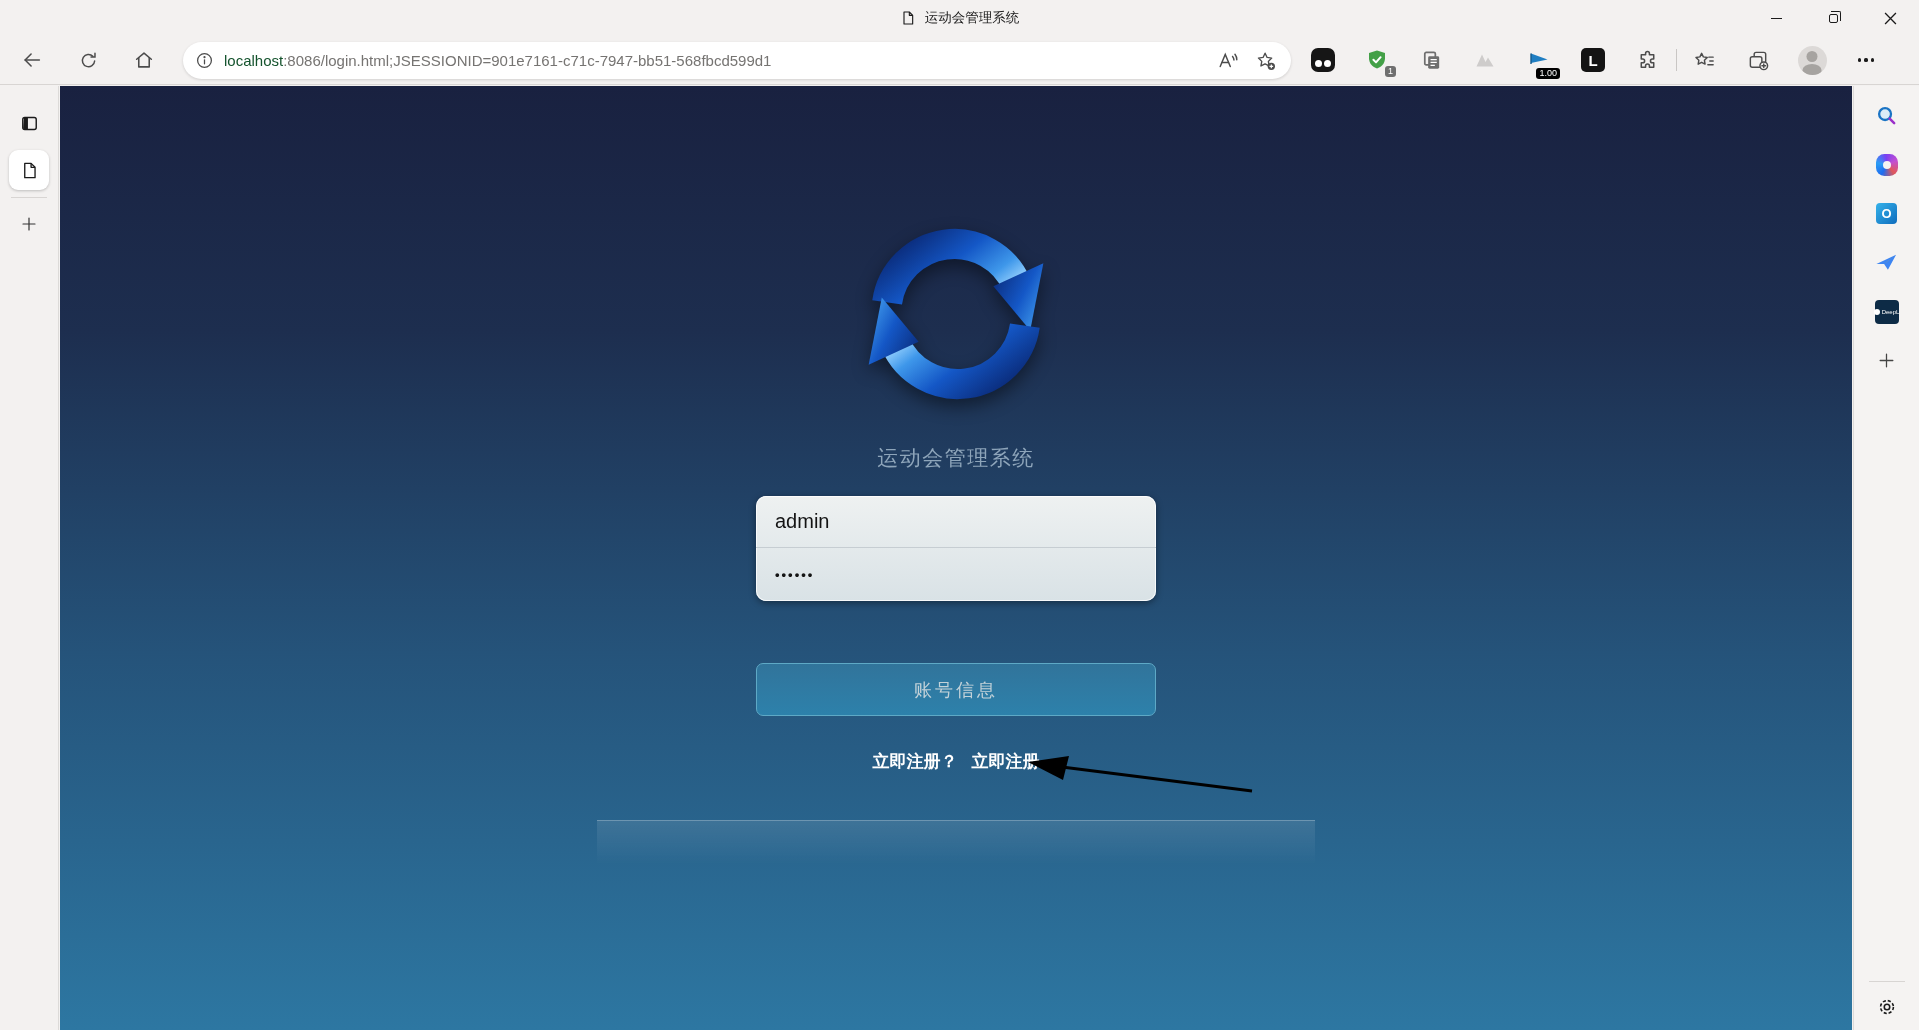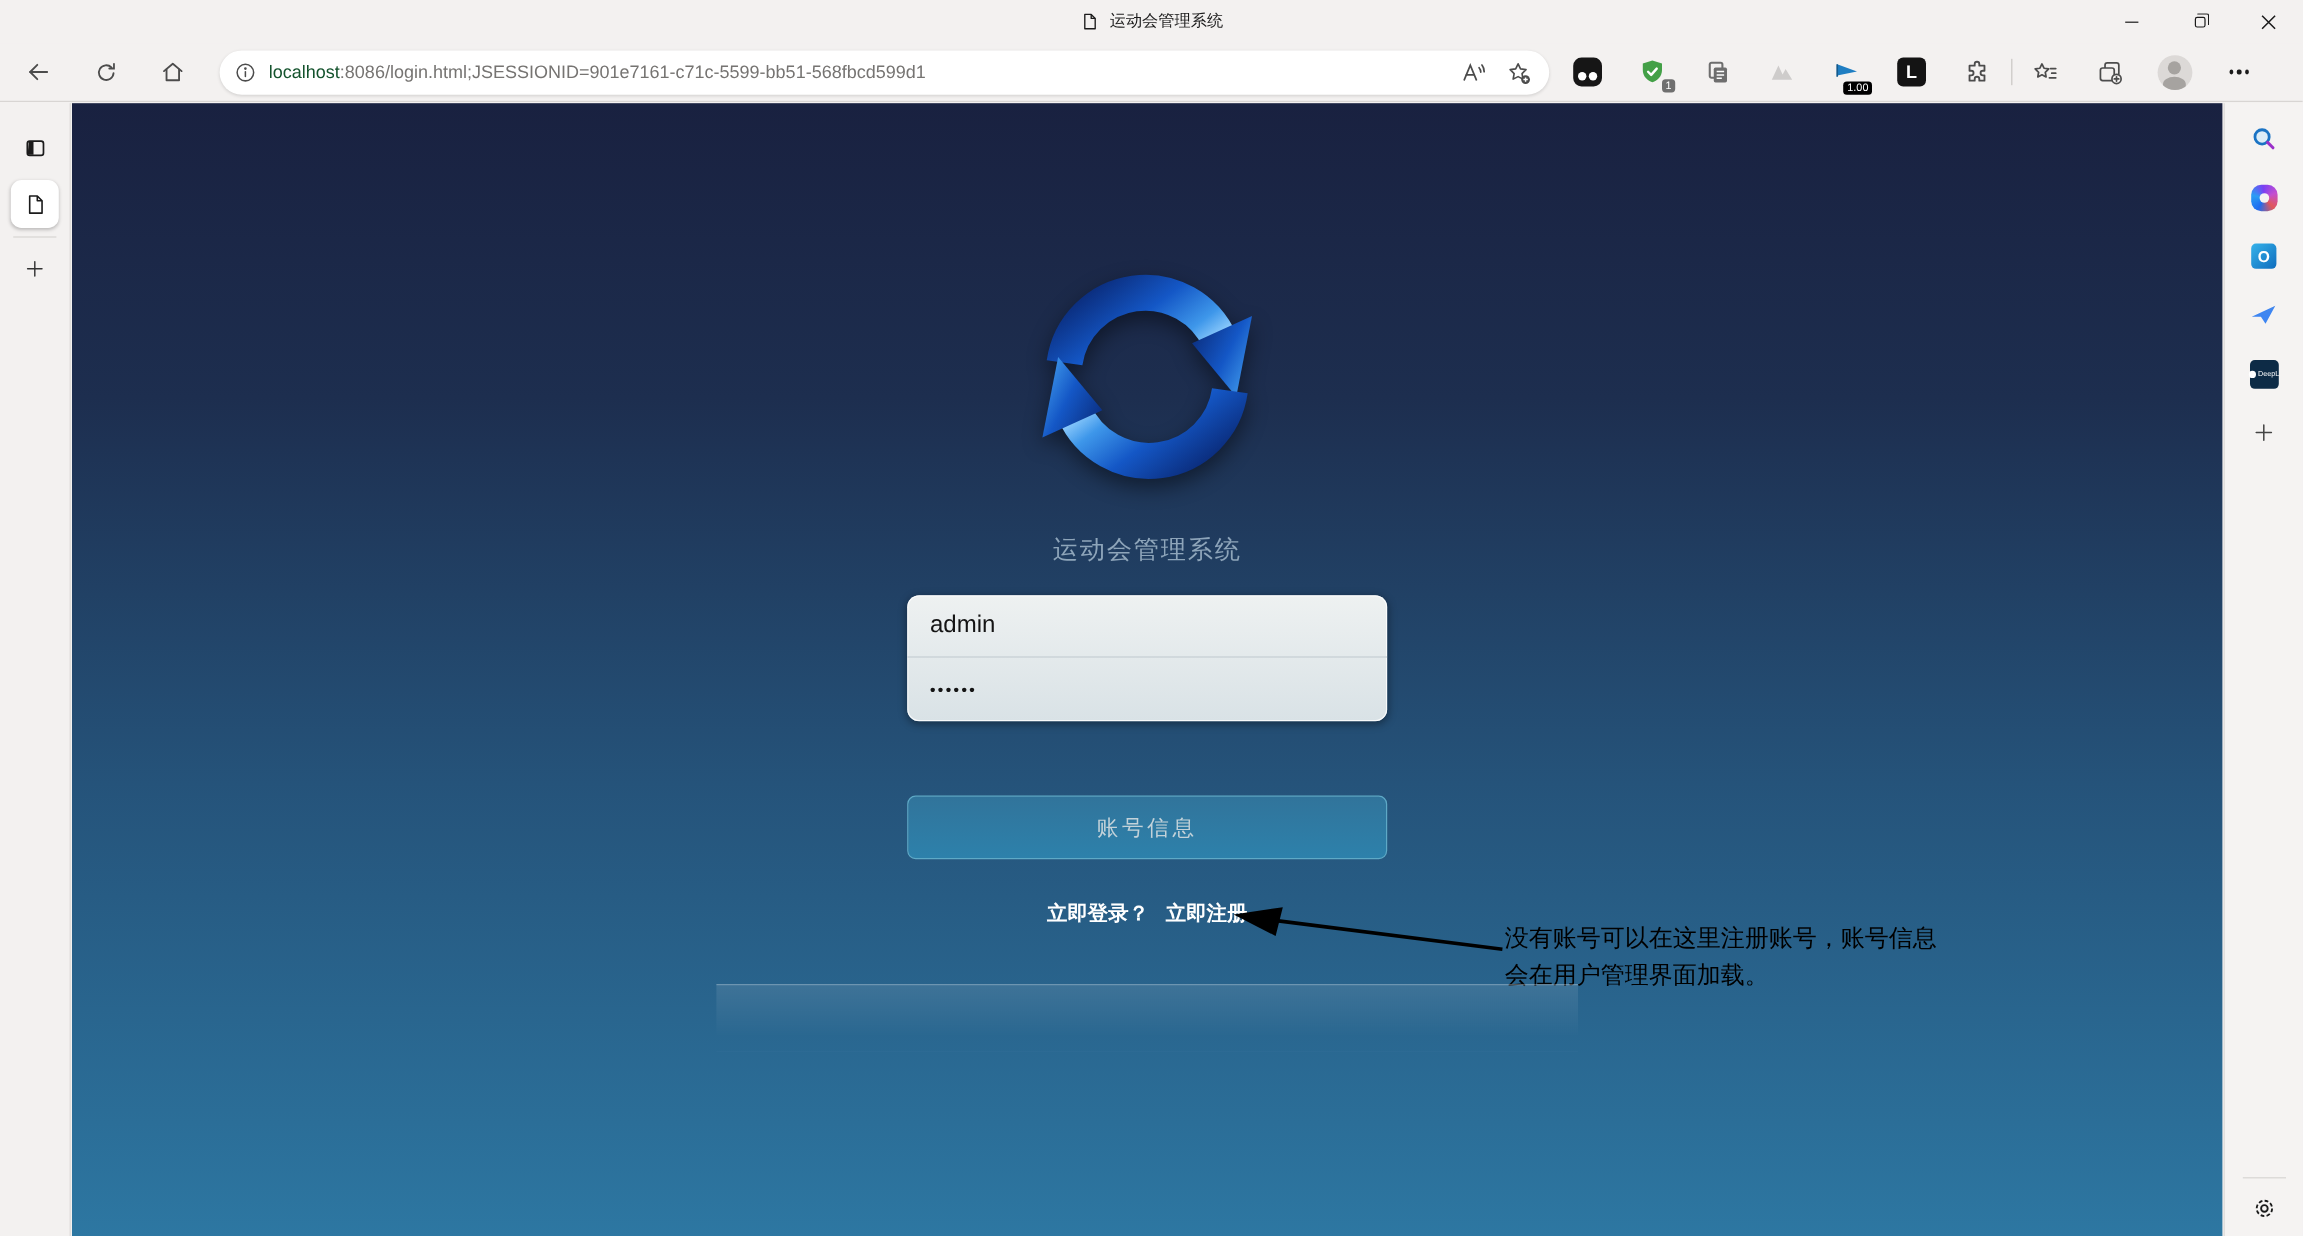--- a/index.html
+++ b/index.html
@@ -143,21 +143,21 @@
         </svg>
     </div>
   </div>
 
   <div class="url-pill">
     <svg width="19" height="19" viewBox="0 0 24 24" fill="none" stroke="#4c4c4c" stroke-width="1.6" stroke-linecap="round">
         <circle cx="12" cy="12" r="8.7"></circle>
         <path d="M12 11.2v5"></path>
         <circle cx="12" cy="7.8" r="0.6" fill="#4c4c4c"></circle>
       </svg>
-    <div class="url-text"><span class="host">localhost</span><span>:8086/login.html;JSESSIONID=901e7161-c71c-5599-bb51-568fbcd599d1</span></div>
+    <div class="url-text"><span class="host">localhost</span><span>:8086/login.html;JSESSIONID=901e7161-c71c-7947-bb51-568fbcd599d1</span></div>
     <div class="pill-icons">
       <span>
         <svg width="22" height="22" viewBox="0 0 24 24" fill="none" stroke="#4c4c4c" stroke-width="1.6" stroke-linecap="round">
             <path d="M3.5 18 9 4.8 14.5 18"></path>
             <path d="M5.5 13.6h7"></path>
             <path d="M17 7a6.5 6.5 0 0 1 1.5 4"></path>
             <path d="M19.6 4.6a10 10 0 0 1 2 6"></path>
           </svg>
       </span>
       <span>
@@ -290,32 +290,28 @@
   <div class="sys-title">运动会管理系统</div>
 
   <div class="form-card">
     <div class="input-row first">admin</div>
     <div class="input-row pwd">••••••</div>
   </div>
 
   <div class="login-btn">账号信息</div>
 
   <div class="register-row">
-    <span>立即登录？</span><a>立即注册</a>
+    <span>立即注册？</span><a>立即注册</a>
   </div>
 
   <svg class="callout-arrow" viewBox="0 0 245 50">
     <line x1="42" y1="15" x2="232" y2="39" stroke="#000" stroke-width="3"></line>
     <polygon points="8,10 49,4 43,28" fill="#000"></polygon>
   </svg>
 
-  <div class="annotation">
-    <div>没有账号可以在这里注册账号，账号信息</div>
-    <div>会在用户管理界面加载。</div>
-  </div>
 
   <div class="divider-glow"></div>
 </div>
 
 <div class="right-sidebar">
   <div class="side-btn">
     <svg width="23" height="23" viewBox="0 0 24 24" fill="none">
         <circle cx="10.5" cy="10.5" r="6.2" stroke="#1a73c4" stroke-width="2.4" fill="#dcecf7"></circle>
         <line x1="15.3" y1="15.3" x2="20" y2="20" stroke="#9b30c9" stroke-width="2.6" stroke-linecap="round"></line>
       </svg>

